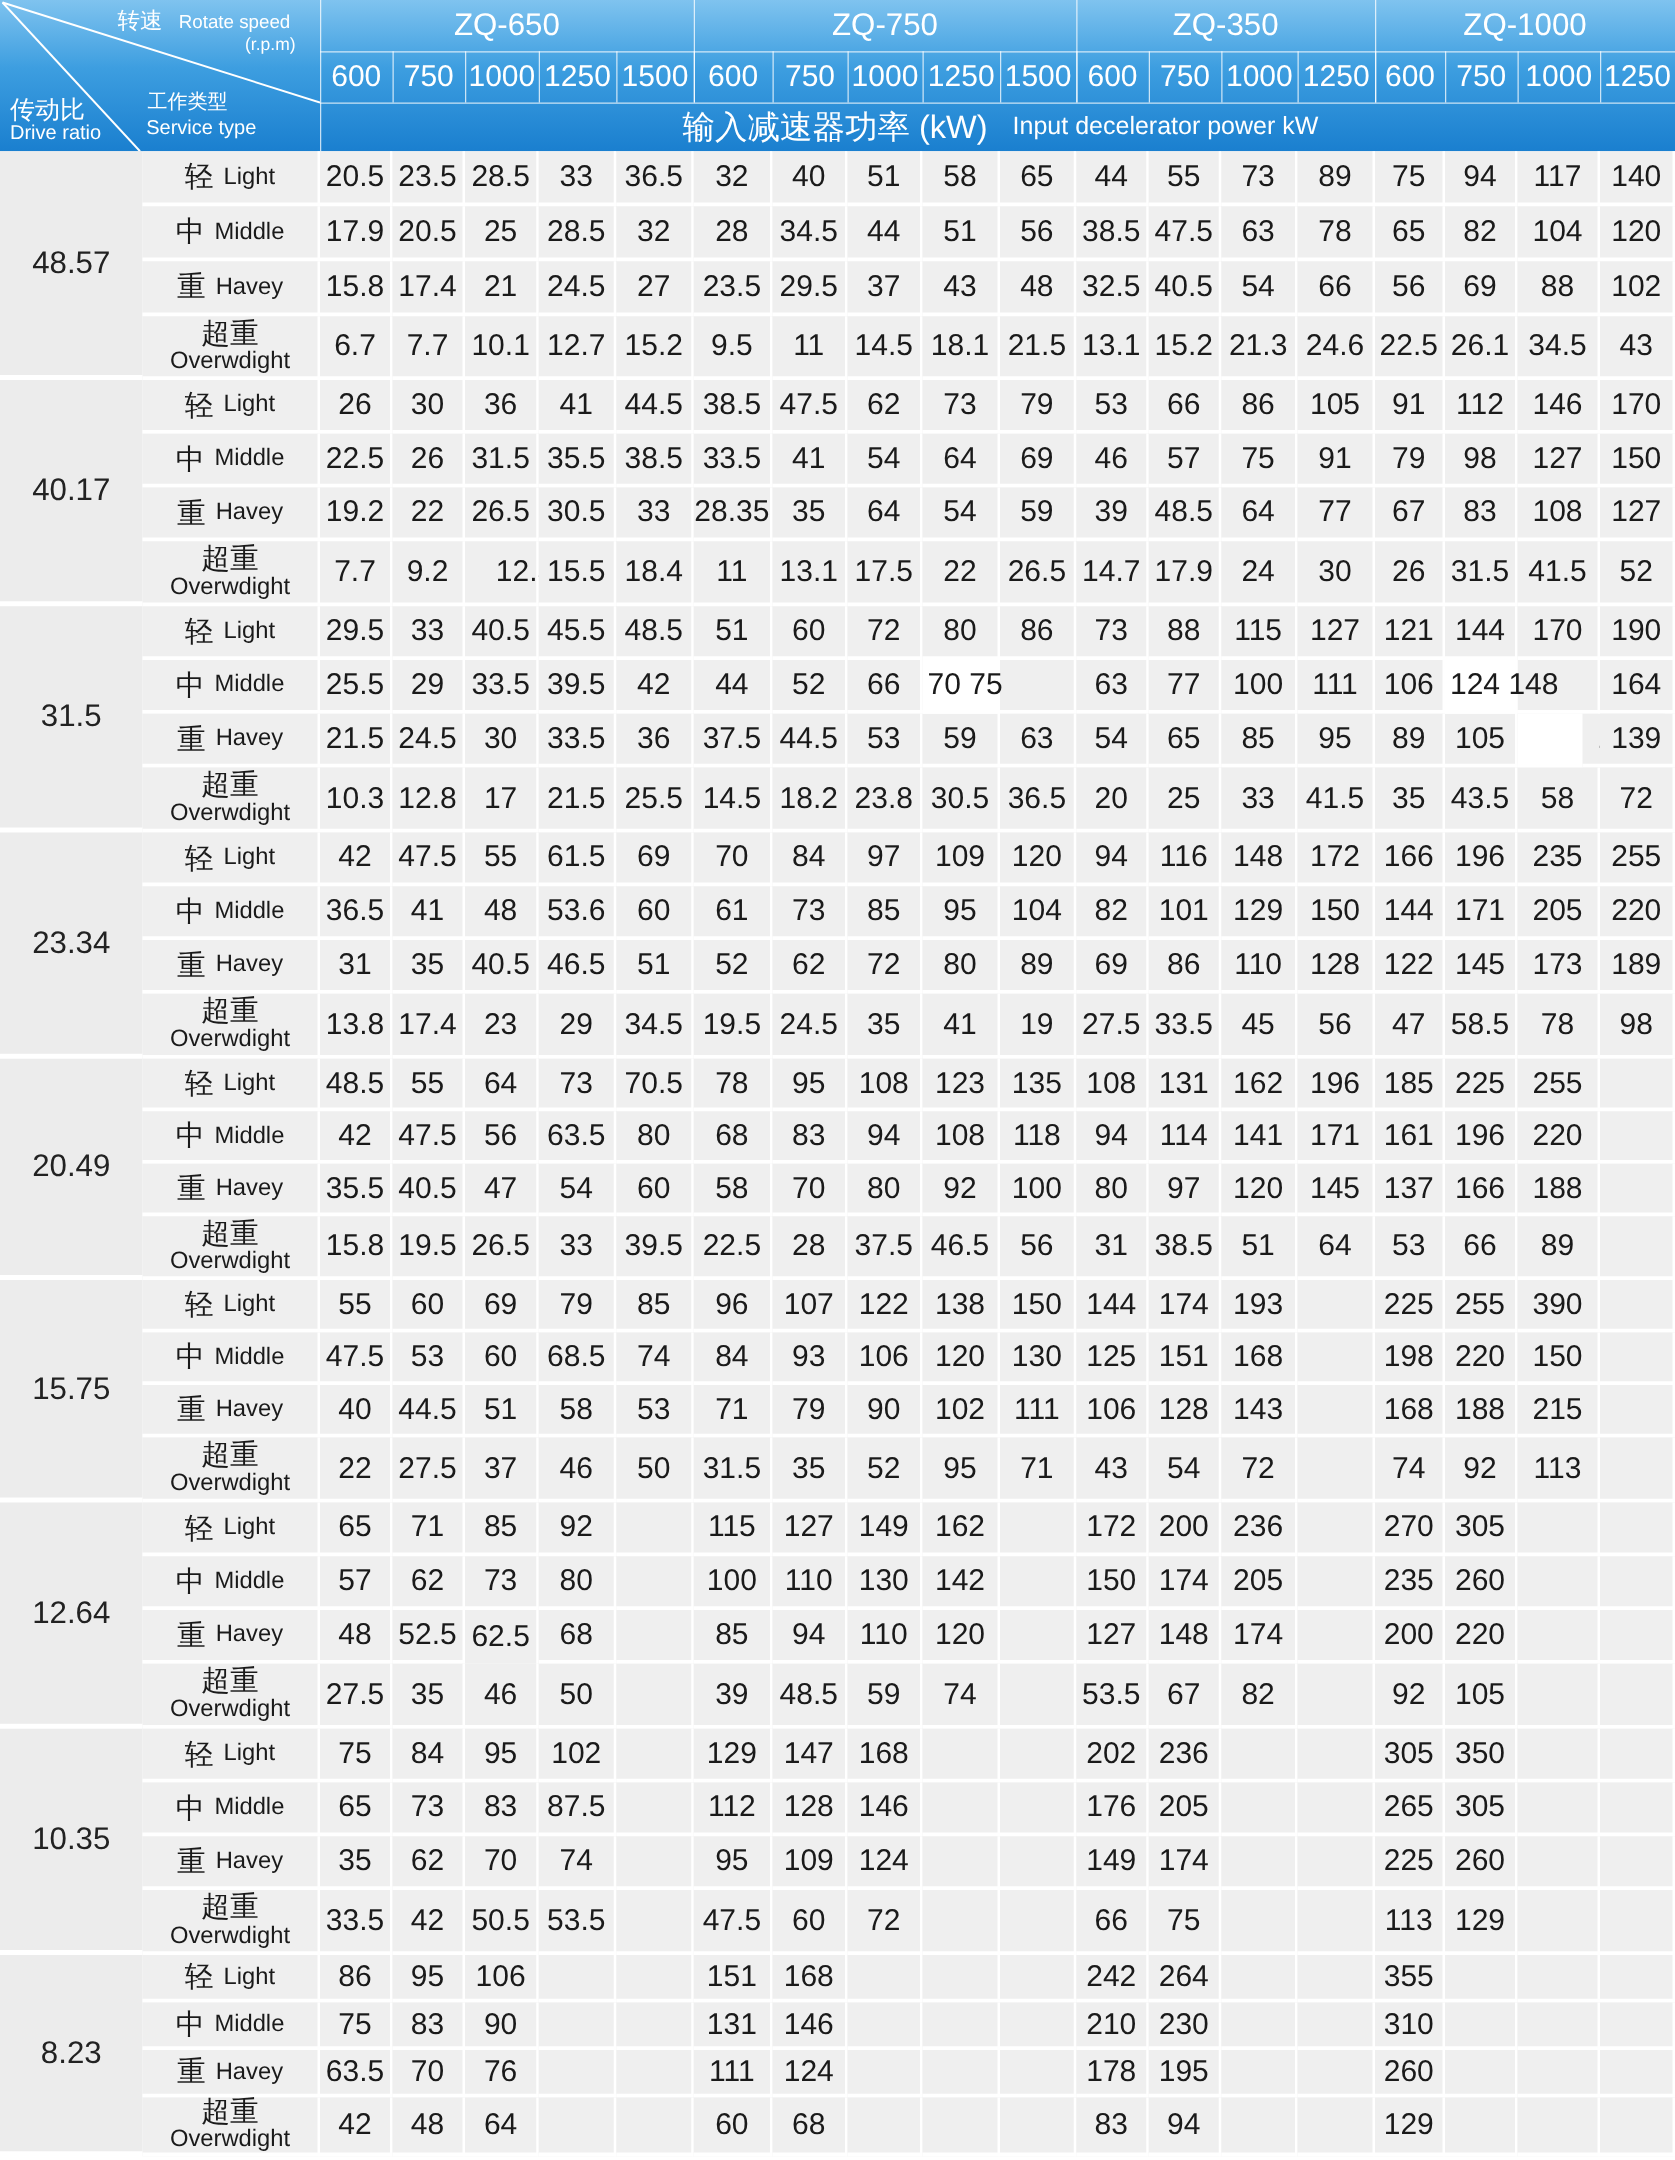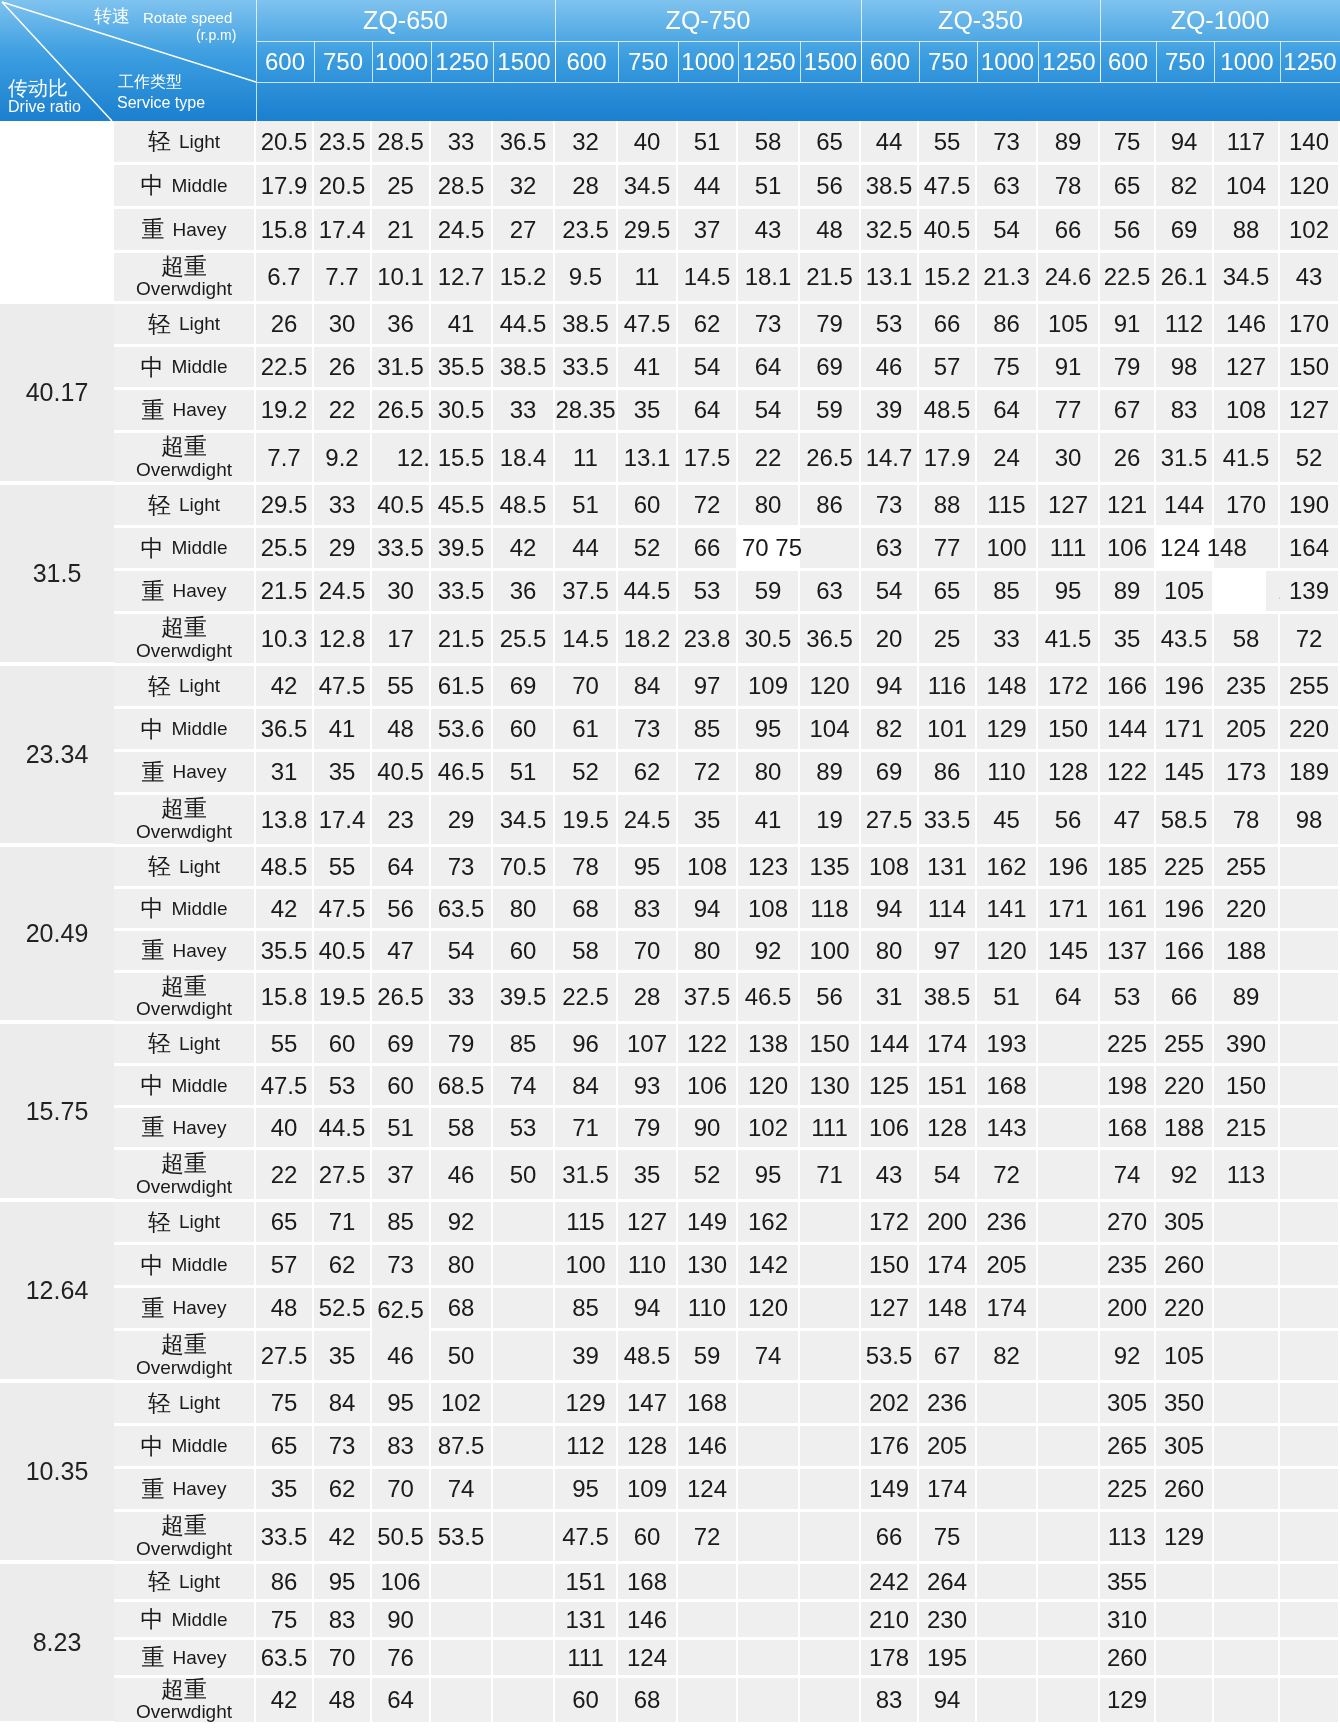--- a/index.html
+++ b/index.html
@@ -85,24 +85,29 @@
       <div class="hcell speed" style="left: 1100px; top: 41px; width: 56px; height: 41px;">600</div>
       <div class="vline" style="left: 1100px; top: 41px; height: 41px;"></div>
       <div class="hcell speed" style="left: 1156px; top: 41px; width: 58px; height: 41px;">750</div>
       <div class="vline" style="left: 1156px; top: 41px; height: 41px;"></div>
       <div class="hcell speed" style="left: 1214px; top: 41px; width: 66px; height: 41px;">1000</div>
       <div class="vline" style="left: 1214px; top: 41px; height: 41px;"></div>
       <div class="hcell speed" style="left: 1280px; top: 41px; width: 60px; height: 41px;">1250</div>
       <div class="vline" style="left: 1280px; top: 41px; height: 41px;"></div>
     </div>
 
+  <div class="hcell" style="left:256px;top:82px;width:1084px;height:39px;justify-content:flex-start;padding-left:290px;">
+    <span class="unit-cn">输入减速器功率 (kW)</span>
+    <span class="unit-en">Input decelerator power kW</span>
+  </div>
 </div>
 
 <div class="body-area" id="body-area">
     <div class="grp" style="top: 0px; height: 183px;">
+      <div class="ratio" style="height: 179px;">48.57</div>
       <div class="trow" style="top: 0px; height: 44px;">
         <div class="tcell type" style="left: 0px; width: 142px; height: 44px;">
           <span class="cn">轻</span>
           <span class="en">Light</span>
         </div>
         <div class="tcell" style="left: 142px; width: 58px; height: 44px;">20.5</div>
         <div class="tcell" style="left: 200px; width: 58px; height: 44px;">23.5</div>
         <div class="tcell" style="left: 258px; width: 59px; height: 44px;">28.5</div>
         <div class="tcell" style="left: 317px; width: 62px; height: 44px;">33</div>
         <div class="tcell" style="left: 379px; width: 62px; height: 44px;">36.5</div>

